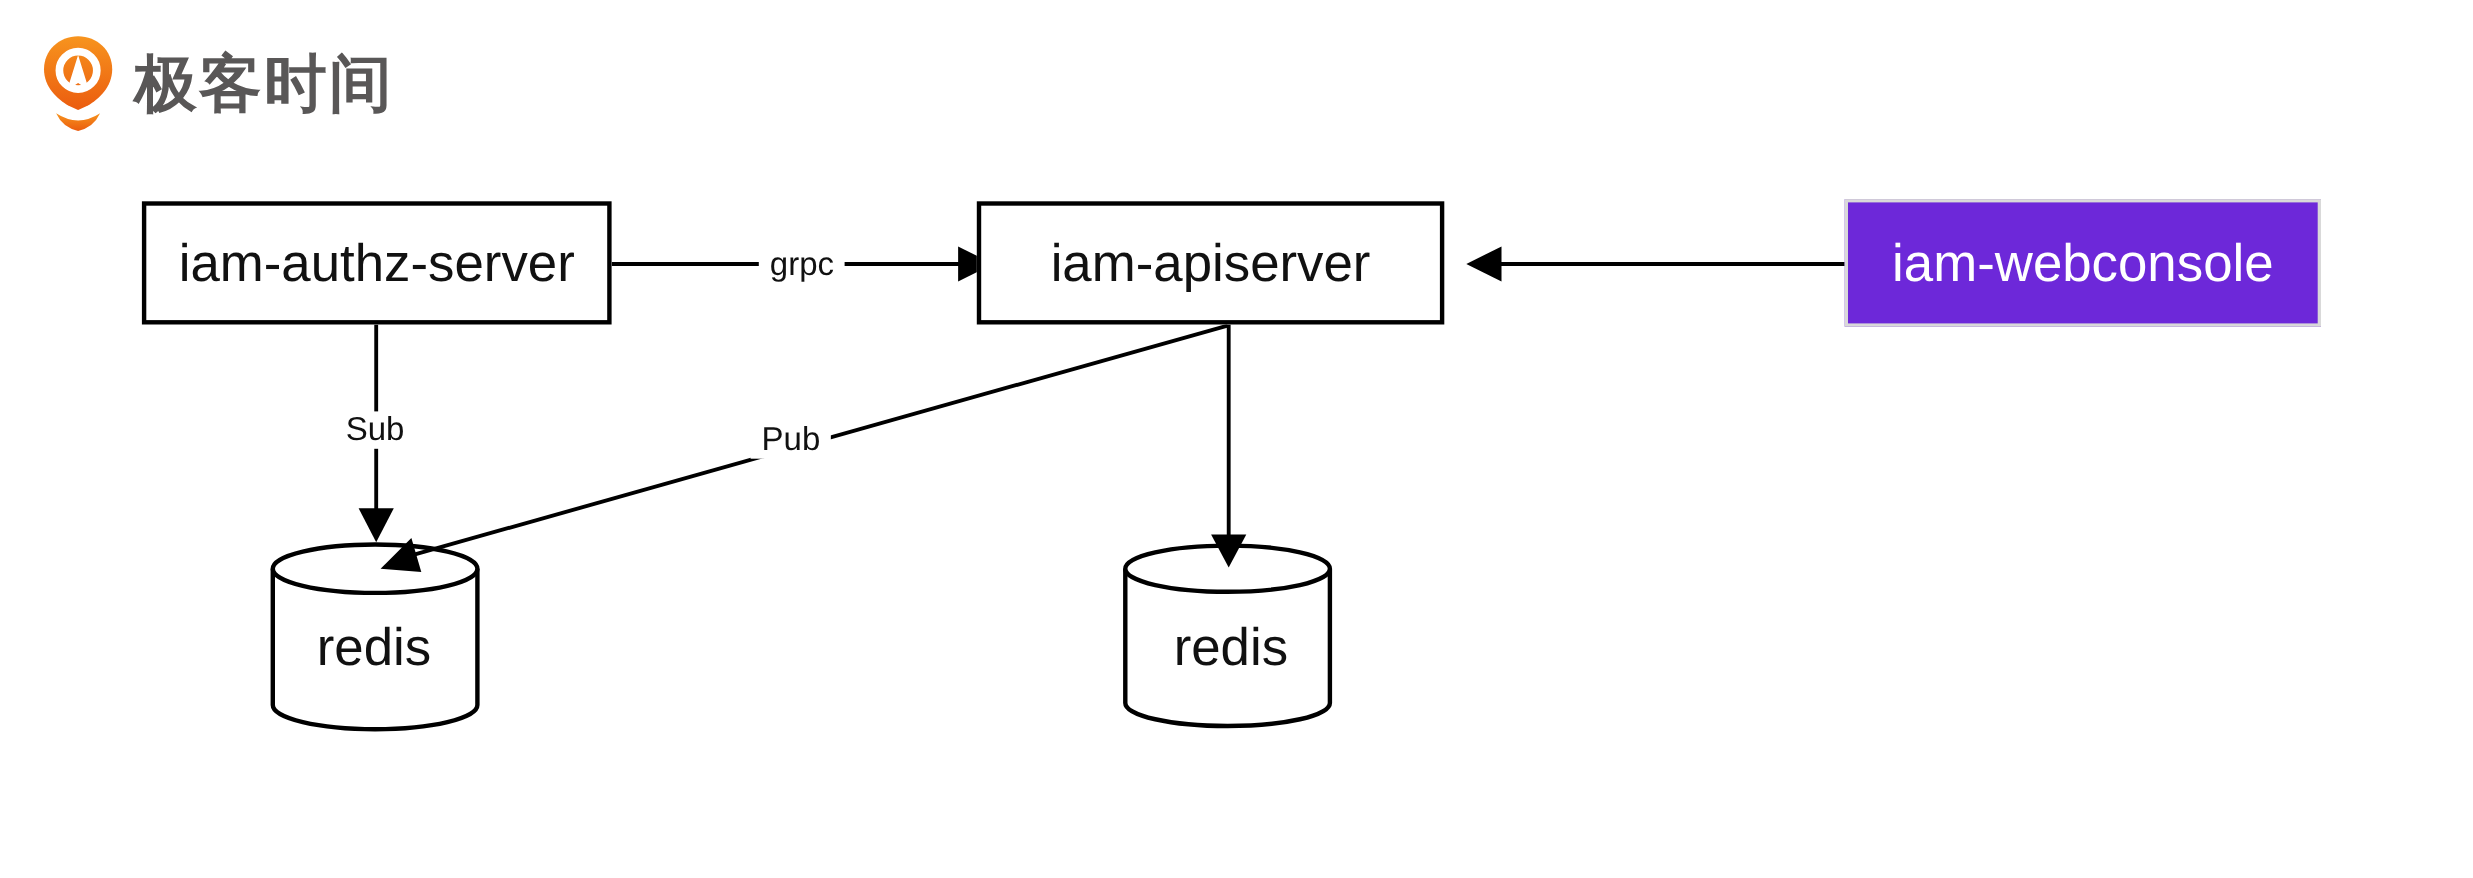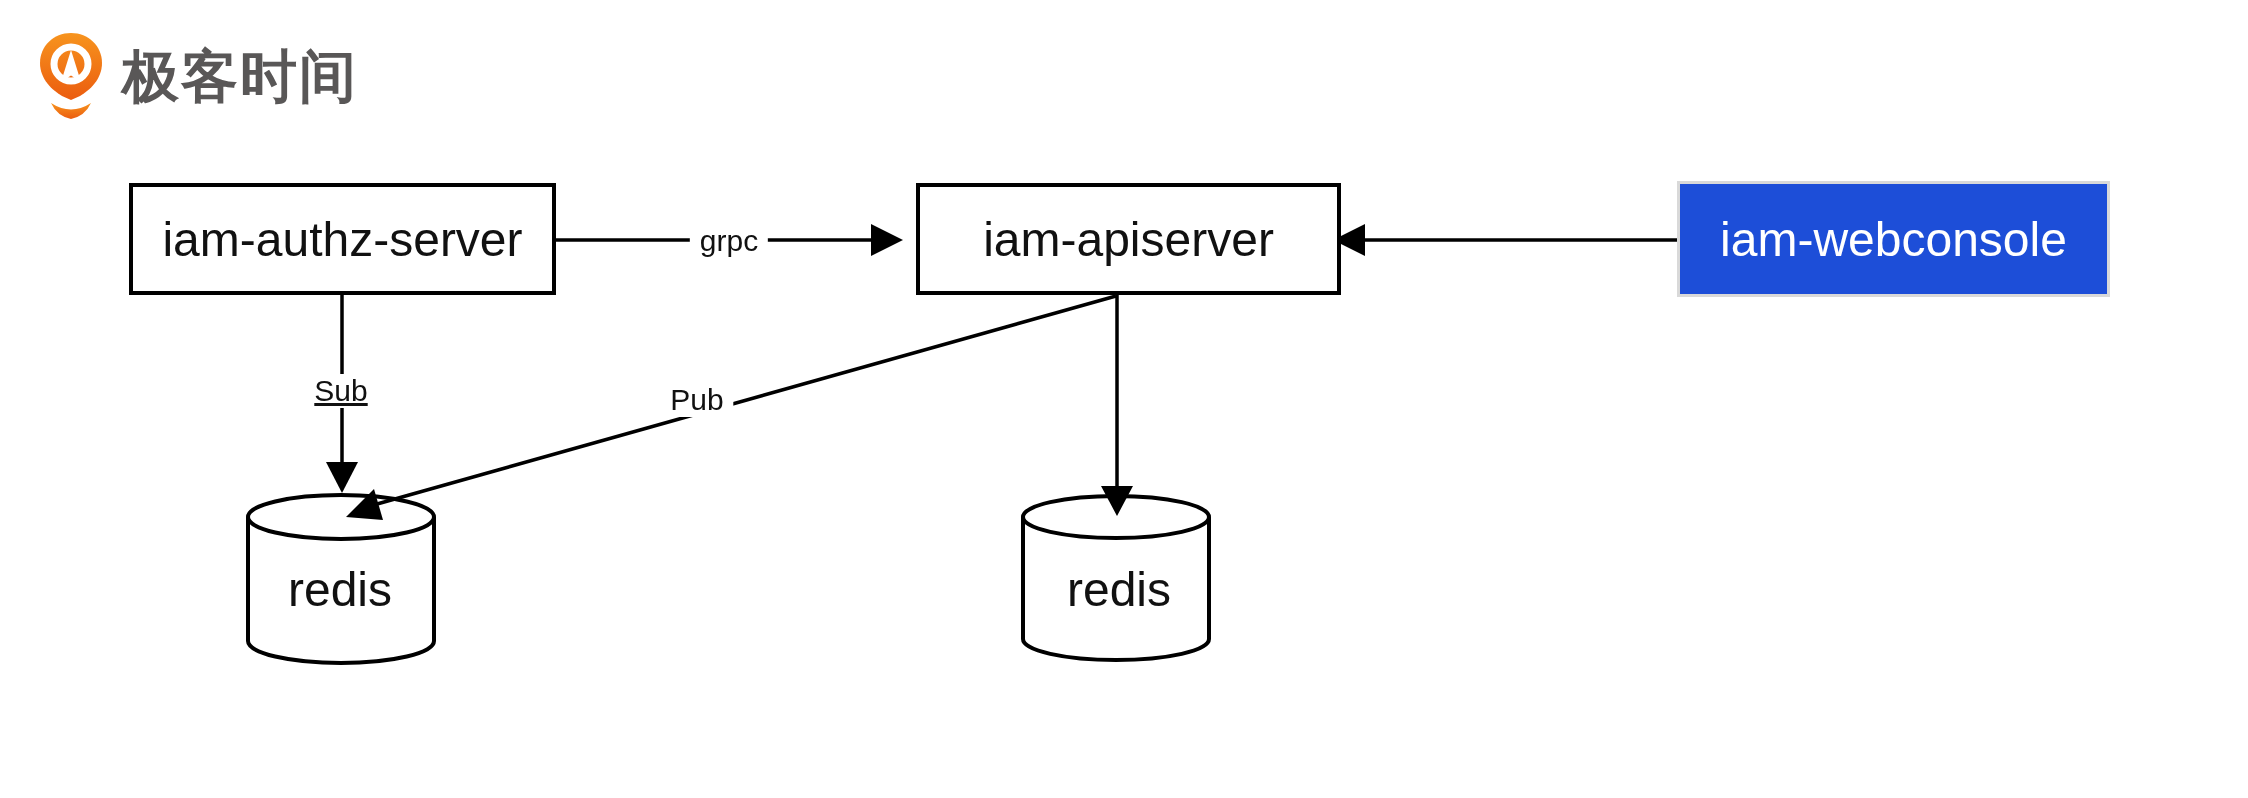--- a/index.html
+++ b/index.html
@@ -7,21 +7,21 @@
     position:relative;width:2248px;height:798px;background:#ffffff;
     font-family:"Liberation Sans","DejaVu Sans",sans-serif;overflow:hidden;
   }
   .wires{position:absolute;left:0;top:0;}
   .node{
     position:absolute;display:flex;align-items:center;justify-content:center;
     box-sizing:border-box;background:#ffffff;border:4px solid #000000;
     font-size:48px;color:#111111;white-space:nowrap;
   }
   .node.dark{
-    background:#1d4ed8;border:3px solid #d9d9d9;color:#ffffff;
+    background:#6d28d9;border:3px solid #d9d9d9;color:#ffffff;
   }
   .elabel{
     position:absolute;transform:translate(-50%,-50%);
     background:#ffffff;padding:0 10px;font-size:30px;color:#111111;white-space:nowrap;
   }
   .dblabel{
     position:absolute;transform:translate(-50%,-50%);
     font-size:48px;color:#111111;white-space:nowrap;
   }
   .logo{
@@ -74,32 +74,32 @@
     <polygon points="1117,516 1101,486 1133,486" fill="#000000"></polygon>
 
     <line x1="1116" y1="296" x2="370" y2="506" stroke="#000000" stroke-width="3.5"></line>
     <polygon points="346,517 374,489 383,520" fill="#000000"></polygon>
   </svg>
 
   <div class="node" style="left:129px;top:183px;width:427px;height:112px;">
     <span>iam-authz-server</span>
   </div>
 
-  <div class="node" style="left:916px;top:183px;width:425px;height:112px;">
+  <div class="node" style="left:888px;top:183px;width:425px;height:112px;">
     <span>iam-apiserver</span>
   </div>
 
   <div class="node dark" style="left:1677px;top:181px;width:433px;height:116px;">
     <span>iam-webconsole</span>
   </div>
 
   <span class="elabel" style="left:729px;top:241px;">grpc</span>
 
 
-  <span class="elabel" style="left:341px;top:391px;text-decoration:underline;">Sub</span>
+  <span class="elabel" style="left:341px;top:391px;">Sub</span>
 
-  <span class="elabel" style="left:697px;top:400px;">Pub</span>
+  <span class="elabel" style="left:719px;top:400px;">Pub</span>
 
   <span class="dblabel" style="left:340px;top:589px;text-align:right;">redis</span>
 
   <span class="dblabel" style="left:1119px;top:589px;">redis</span>
 
 </div>
 
 </body></html>

